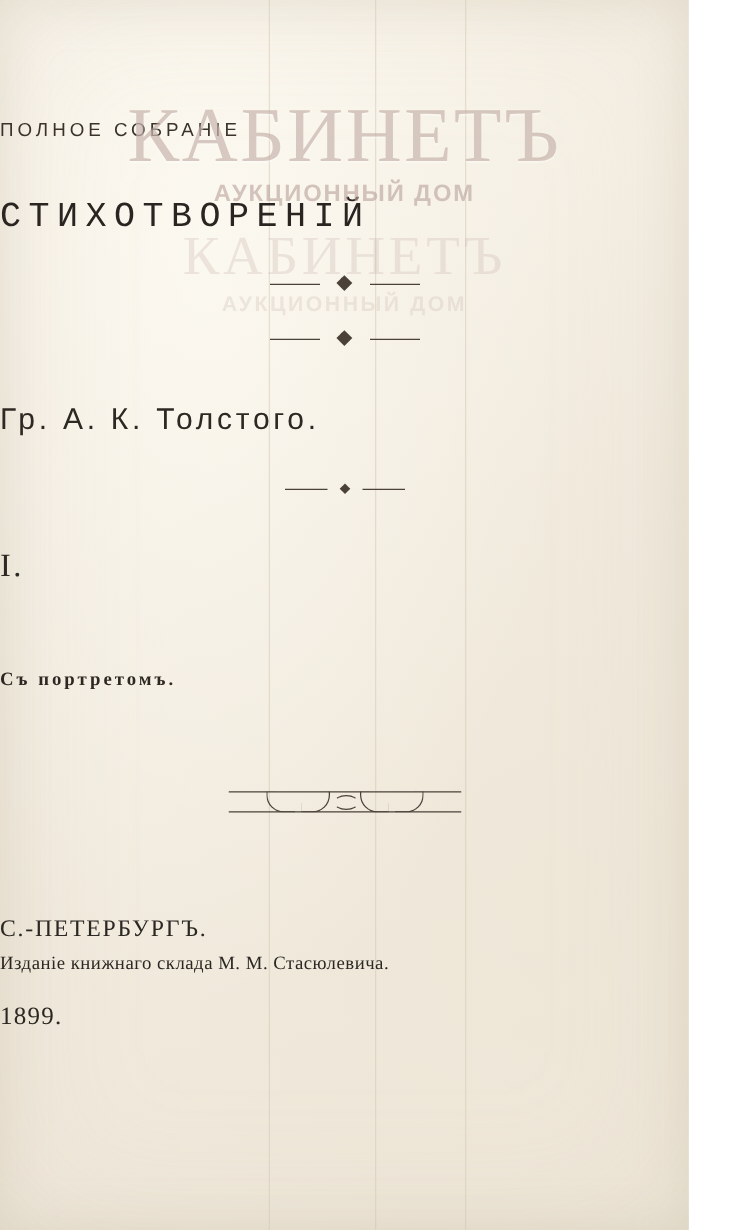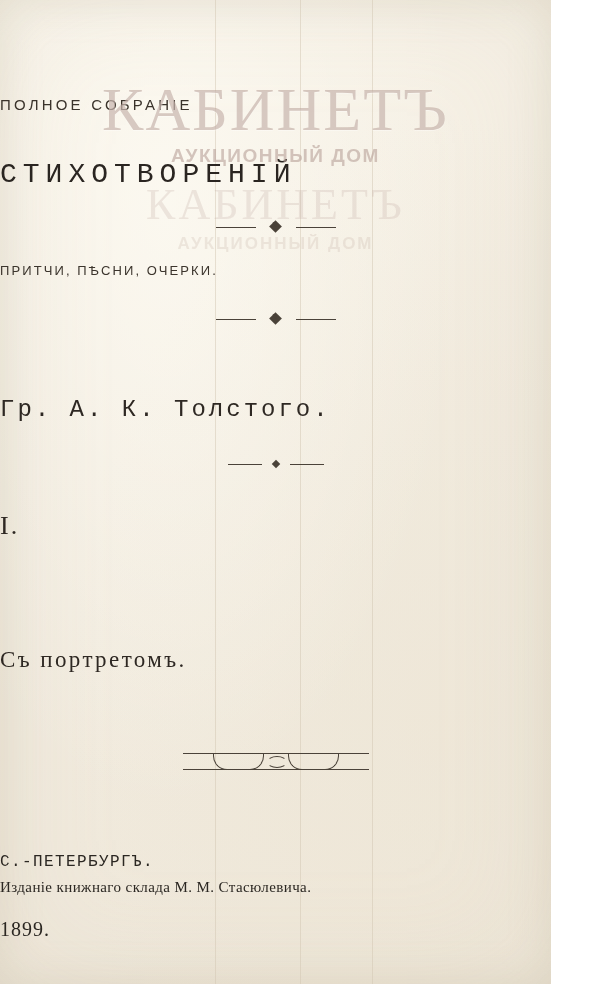--- a/index.html
+++ b/index.html
@@ -136,22 +136,22 @@
   }
   .subject {
     margin-top: 26px;
     font-family: "Liberation Sans", sans-serif;
     font-size: 13px;
     letter-spacing: 2.1px;
     line-height: 1.7;
     color: #3c352d;
   }
   .author {
-    margin-top: 70px;
-    font-family: Liberation Mono, monospace;
+    margin-top: 44px;
+    font-family: Liberation Sans, sans-serif;
     font-size: 24px;
     letter-spacing: 3px;
     color: #2e2823;
   }
   .orn-dash {
     margin: 36px auto 0;
     width: 96px;
     height: 10px;
     position: relative;
   }
@@ -175,25 +175,25 @@
     transform: rotate(45deg);
   }
   .volume {
     margin-top: 42px;
     font-family: "Liberation Serif", serif;
     font-size: 26px;
     letter-spacing: 2px;
     color: #2e2823;
   }
   .portrait {
-    margin-top: 106px;
-    font-family: "Liberation Serif", serif;
-    font-size: 23px;
+    margin-top: 68px;
+    font-family: "Liberation Serif", serif;
+    font-size: 15px;
     letter-spacing: 2.4px;
-    font-weight: 400;
+    font-weight: 700;
     color: #2e2823;
   }
 
   
   .orn-rule {
     margin: 76px auto 0;
     width: 186px;
     height: 26px;
     position: relative;
   }
@@ -232,22 +232,22 @@
     border-radius: 50%;
     border-left-color: transparent;
     border-right-color: transparent;
   }
 
   
   .imprint {
     margin-top: 78px;
   }
   .city {
-    font-family: Liberation Mono, monospace;
-    font-size: 16px;
+    font-family: Liberation Serif, serif;
+    font-size: 19px;
     letter-spacing: 1.4px;
     color: #2b2722;
   }
   .publisher {
     margin-top: 8px;
     font-family: "Liberation Serif", serif;
     font-size: 15px;
     letter-spacing: 0.4px;
     color: #2b2722;
   }
@@ -291,21 +291,20 @@
 
     <div class="title-main">СТИХОТВОРЕНIЙ</div>
 
     <div class="orn-small">
       <span class="bar left"></span>
       <span class="dia"></span>
       <span class="bar right"></span>
     </div>
 
     <div class="subject">
-      <div>ПРИТЧИ, ПѢСНИ, ОЧЕРКИ.</div>
     </div>
 
     <div class="orn-small">
       <span class="bar left"></span>
       <span class="dia"></span>
       <span class="bar right"></span>
     </div>
 
     <div class="author">Гр. А. К. Толстого.</div>
 

